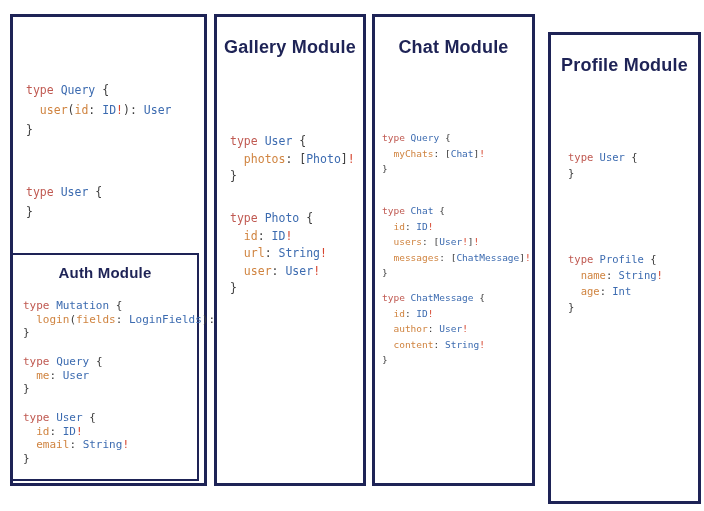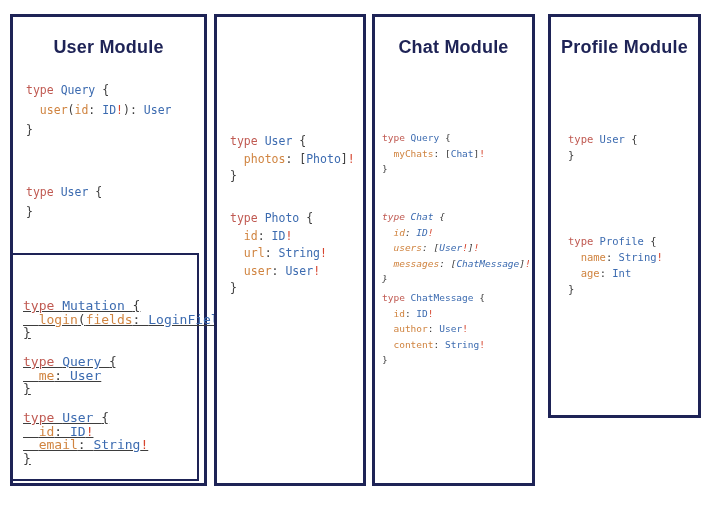--- a/index.html
+++ b/index.html
@@ -7,21 +7,21 @@
     position:relative;width:704px;height:511px;background:#ffffff;
     font-family:"Liberation Sans",sans-serif;overflow:hidden;
   }
   .module{
     position:absolute;box-sizing:border-box;background:#ffffff;
     border:3px solid var(--border,#1e2356);
   }
   #m0{left:10px;top:14px;width:197px;height:472px;}
   #m1{left:214px;top:14px;width:152px;height:472px;}
   #m2{left:372px;top:14px;width:163px;height:472px;}
-  #m3{left:548px;top:14px;width:153px;height:404px;}
+  #m3{left:548px;top:32px;width:153px;height:472px;}
   .module-title{
     margin:20px 4px 0;text-align:center;font-size:18px;font-weight:bold;
     color:var(--title,#1e2356);letter-spacing:.2px;
   }
   .nested{border-width:2px;}
   #auth{left:-2px;top:236px;width:188px;height:228px;}
   #auth .module-title{margin-top:9px;font-size:15px;}
   .code-host{position:absolute;left:0;top:0;right:0;bottom:0;}
   .block{
     position:absolute;font-family:"DejaVu Sans Mono",monospace;
@@ -29,56 +29,57 @@
   }
   .tok-k{color:var(--keyword,#c05a52);}
   .tok-t{color:var(--type,#3c6bb0);}
   .tok-f{color:var(--field,#d08440);}
   .tok-p{color:var(--punct,#3d3d3d);}
   .tok-b{color:var(--bang,#d6452e);}
   
   #m0 > .code-host .block{font-size:11.5px;line-height:20px;left:13px;}
   #m0 > .code-host .b0{top:63px;}
   #m0 > .code-host .b1{top:165px;}
-  #auth .block{font-size:13px;line-height:13.5px;left:10px;text-decoration:underline;}
+  #auth .block{font-size:11px;line-height:13.5px;left:10px;}
   #auth .b0{top:44px;}
   #auth .b1{top:100px;}
   #auth .b2{top:156px;}
   #m1 .block{font-size:11.5px;line-height:17.5px;left:13px;}
   #m1 .b0{top:116px;}
   #m1 .b1{top:193px;}
   #m2 .block{font-size:9.5px;line-height:15.5px;left:7px;}
   #m2 .b0{top:113px;}
-  #m2 .b1{top:192px;font-style:italic;}
+  #m2 .b1{top:186px;}
   #m2 .b2{top:273px;}
   #m3 .block{font-size:10.5px;line-height:16px;left:17px;}
   #m3 .b0{top:114px;}
   #m3 .b1{top:184px;margin-top:32px;}
 </style>
 </head>
 <body>
 
 <div class="canvas">
 
   <section class="module" id="m0">
-    <h2 class="module-title">User Module</h2>
     <div class="code-host">
         <div class="block b0"><div class="line"><span class="tok-k">type </span><span class="tok-t">Query </span><span class="tok-p">{</span></div><div class="line"><span class="tok-p">  </span><span class="tok-f">user</span><span class="tok-p">(</span><span class="tok-f">id</span><span class="tok-p">: </span><span class="tok-t">ID</span><span class="tok-b">!</span><span class="tok-p">): </span><span class="tok-t">User</span></div><div class="line"><span class="tok-p">}</span></div></div>
         <div class="block b1"><div class="line"><span class="tok-k">type </span><span class="tok-t">User </span><span class="tok-p">{</span></div><div class="line"><span class="tok-p">}</span></div></div>
       </div>
     <section class="module nested" id="auth">
+      <h2 class="module-title">Auth Module</h2>
       <div class="code-host">
           <div class="block b0"><div class="line"><span class="tok-k">type </span><span class="tok-t">Mutation </span><span class="tok-p">{</span></div><div class="line"><span class="tok-p">  </span><span class="tok-f">login</span><span class="tok-p">(</span><span class="tok-f">fields</span><span class="tok-p">: </span><span class="tok-t">LoginFields</span><span class="tok-p">): </span><span class="tok-t">User</span></div><div class="line"><span class="tok-p">}</span></div></div>
           <div class="block b1"><div class="line"><span class="tok-k">type </span><span class="tok-t">Query </span><span class="tok-p">{</span></div><div class="line"><span class="tok-p">  </span><span class="tok-f">me</span><span class="tok-p">: </span><span class="tok-t">User</span></div><div class="line"><span class="tok-p">}</span></div></div>
           <div class="block b2"><div class="line"><span class="tok-k">type </span><span class="tok-t">User </span><span class="tok-p">{</span></div><div class="line"><span class="tok-p">  </span><span class="tok-f">id</span><span class="tok-p">: </span><span class="tok-t">ID</span><span class="tok-b">!</span></div><div class="line"><span class="tok-p">  </span><span class="tok-f">email</span><span class="tok-p">: </span><span class="tok-t">String</span><span class="tok-b">!</span></div><div class="line"><span class="tok-p">}</span></div></div>
         </div>
     </section>
   </section>
 
   <section class="module" id="m1">
+    <h2 class="module-title">Gallery Module</h2>
     <div class="code-host">
         <div class="block b0"><div class="line"><span class="tok-k">type </span><span class="tok-t">User </span><span class="tok-p">{</span></div><div class="line"><span class="tok-p">  </span><span class="tok-f">photos</span><span class="tok-p">: [</span><span class="tok-t">Photo</span><span class="tok-p">]</span><span class="tok-b">!</span></div><div class="line"><span class="tok-p">}</span></div></div>
         <div class="block b1"><div class="line"><span class="tok-k">type </span><span class="tok-t">Photo </span><span class="tok-p">{</span></div><div class="line"><span class="tok-p">  </span><span class="tok-f">id</span><span class="tok-p">: </span><span class="tok-t">ID</span><span class="tok-b">!</span></div><div class="line"><span class="tok-p">  </span><span class="tok-f">url</span><span class="tok-p">: </span><span class="tok-t">String</span><span class="tok-b">!</span></div><div class="line"><span class="tok-p">  </span><span class="tok-f">user</span><span class="tok-p">: </span><span class="tok-t">User</span><span class="tok-b">!</span></div><div class="line"><span class="tok-p">}</span></div></div>
       </div>
   </section>
 
   <section class="module" id="m2">
     <h2 class="module-title">Chat Module</h2>
     <div class="code-host">
         <div class="block b0"><div class="line"><span class="tok-k">type </span><span class="tok-t">Query </span><span class="tok-p">{</span></div><div class="line"><span class="tok-p">  </span><span class="tok-f">myChats</span><span class="tok-p">: [</span><span class="tok-t">Chat</span><span class="tok-p">]</span><span class="tok-b">!</span></div><div class="line"><span class="tok-p">}</span></div></div>

